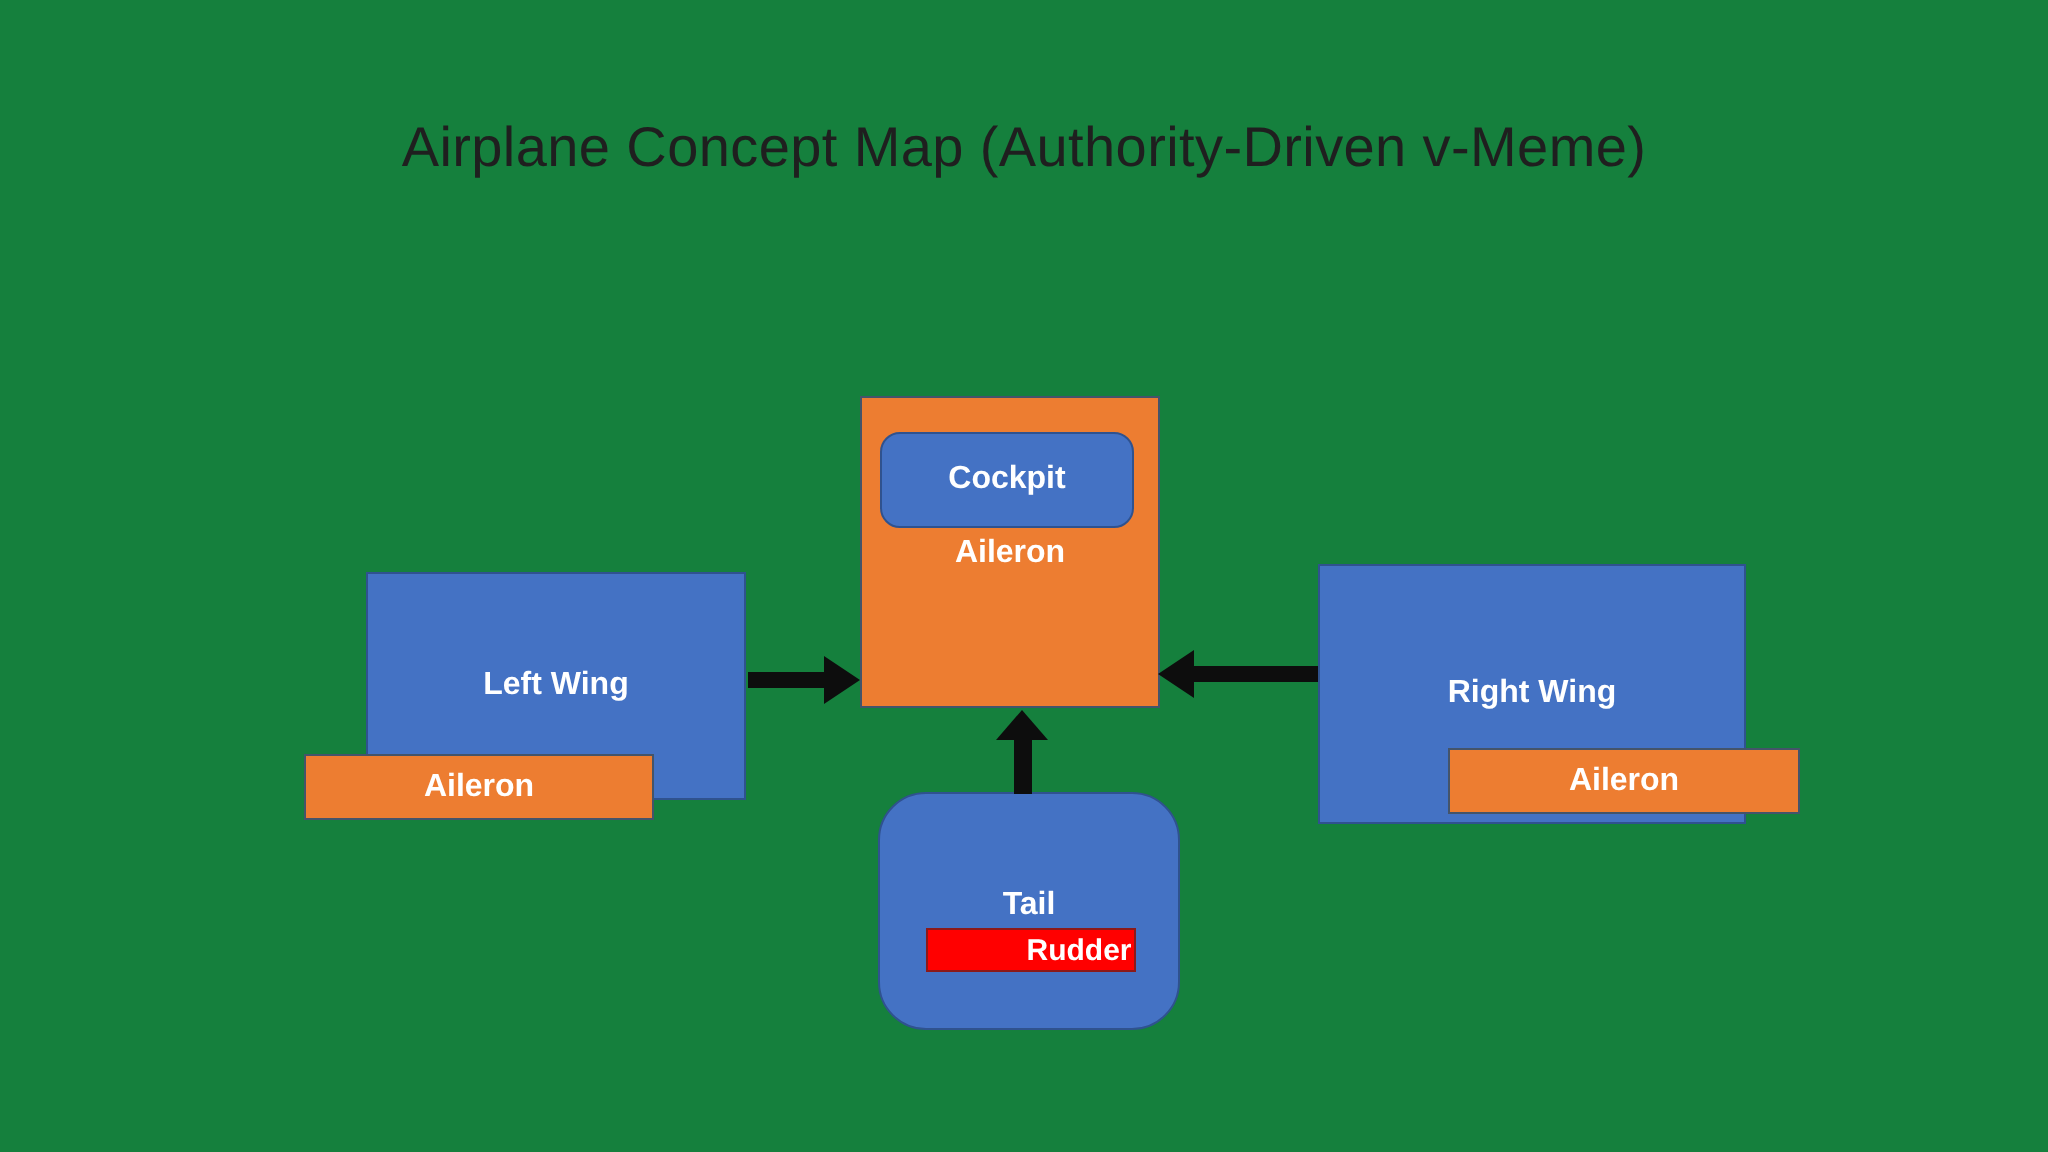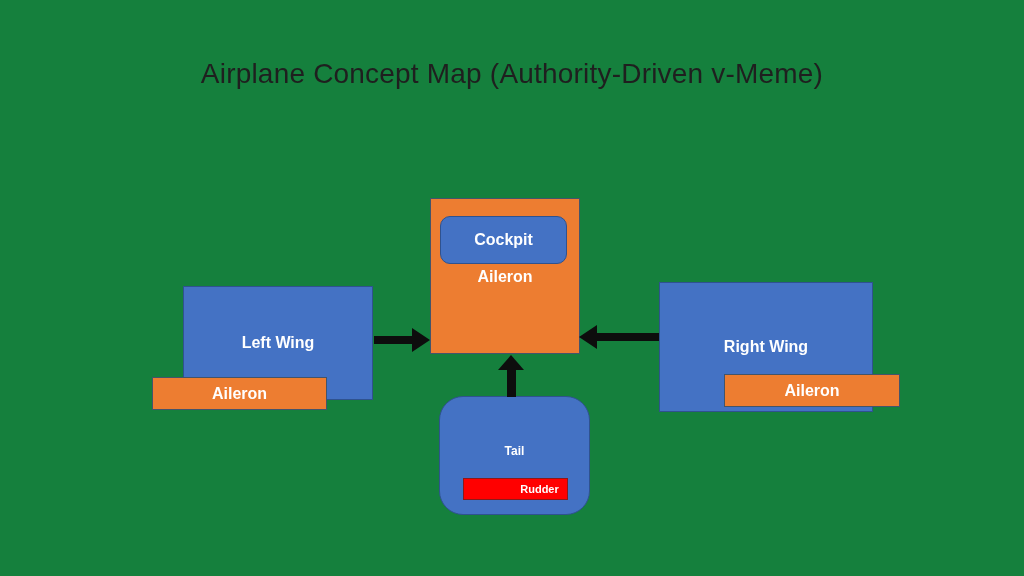--- a/index.html
+++ b/index.html
@@ -44,22 +44,22 @@
   .cockpit       { left: 440px; top: 216px; width: 127px; height: 48px;  border-radius: 10px; }
   .fuselage-label{ position: absolute; left: 430px; top: 268px; width: 150px; text-align: center;
                    color: #ffffff; font-weight: 700; font-size: 16px; }
   .left-wing     { left: 183px; top: 286px; width: 190px; height: 114px; }
   .left-aileron  { left: 152px; top: 377px; width: 175px; height: 33px; }
   .right-wing    { left: 659px; top: 282px; width: 214px; height: 130px; }
   .right-aileron { left: 724px; top: 374px; width: 176px; height: 33px; }
   .tail          { left: 439px; top: 396px; width: 151px; height: 119px; border-radius: 24px;
                    flex-direction: column; }
   .tail-label    { position: absolute; left: 439px; top: 444px; width: 151px; text-align: center;
-                   color: #ffffff; font-weight: 700; font-size: 12px; }
-  .rudder        { left: 463px; top: 478px; width: 105px; height: 22px; font-size: 11px; padding-left: 48px; }
+                   color: #ffffff; font-weight: 700; font-size: 16px; }
+  .rudder        { left: 463px; top: 464px; width: 105px; height: 22px; font-size: 15px; padding-left: 48px; }
 
   .arrow-part { position: absolute; }
   .shaft { background: #0d0d0d; }
   .head  { width: 0; height: 0; }
 
   .la-shaft { left: 374px; top: 336px; width: 40px; height: 8px; }
   .la-head  { left: 412px; top: 328px;
               border-left: 18px solid #0d0d0d;
               border-top: 12px solid transparent;
               border-bottom: 12px solid transparent; }

